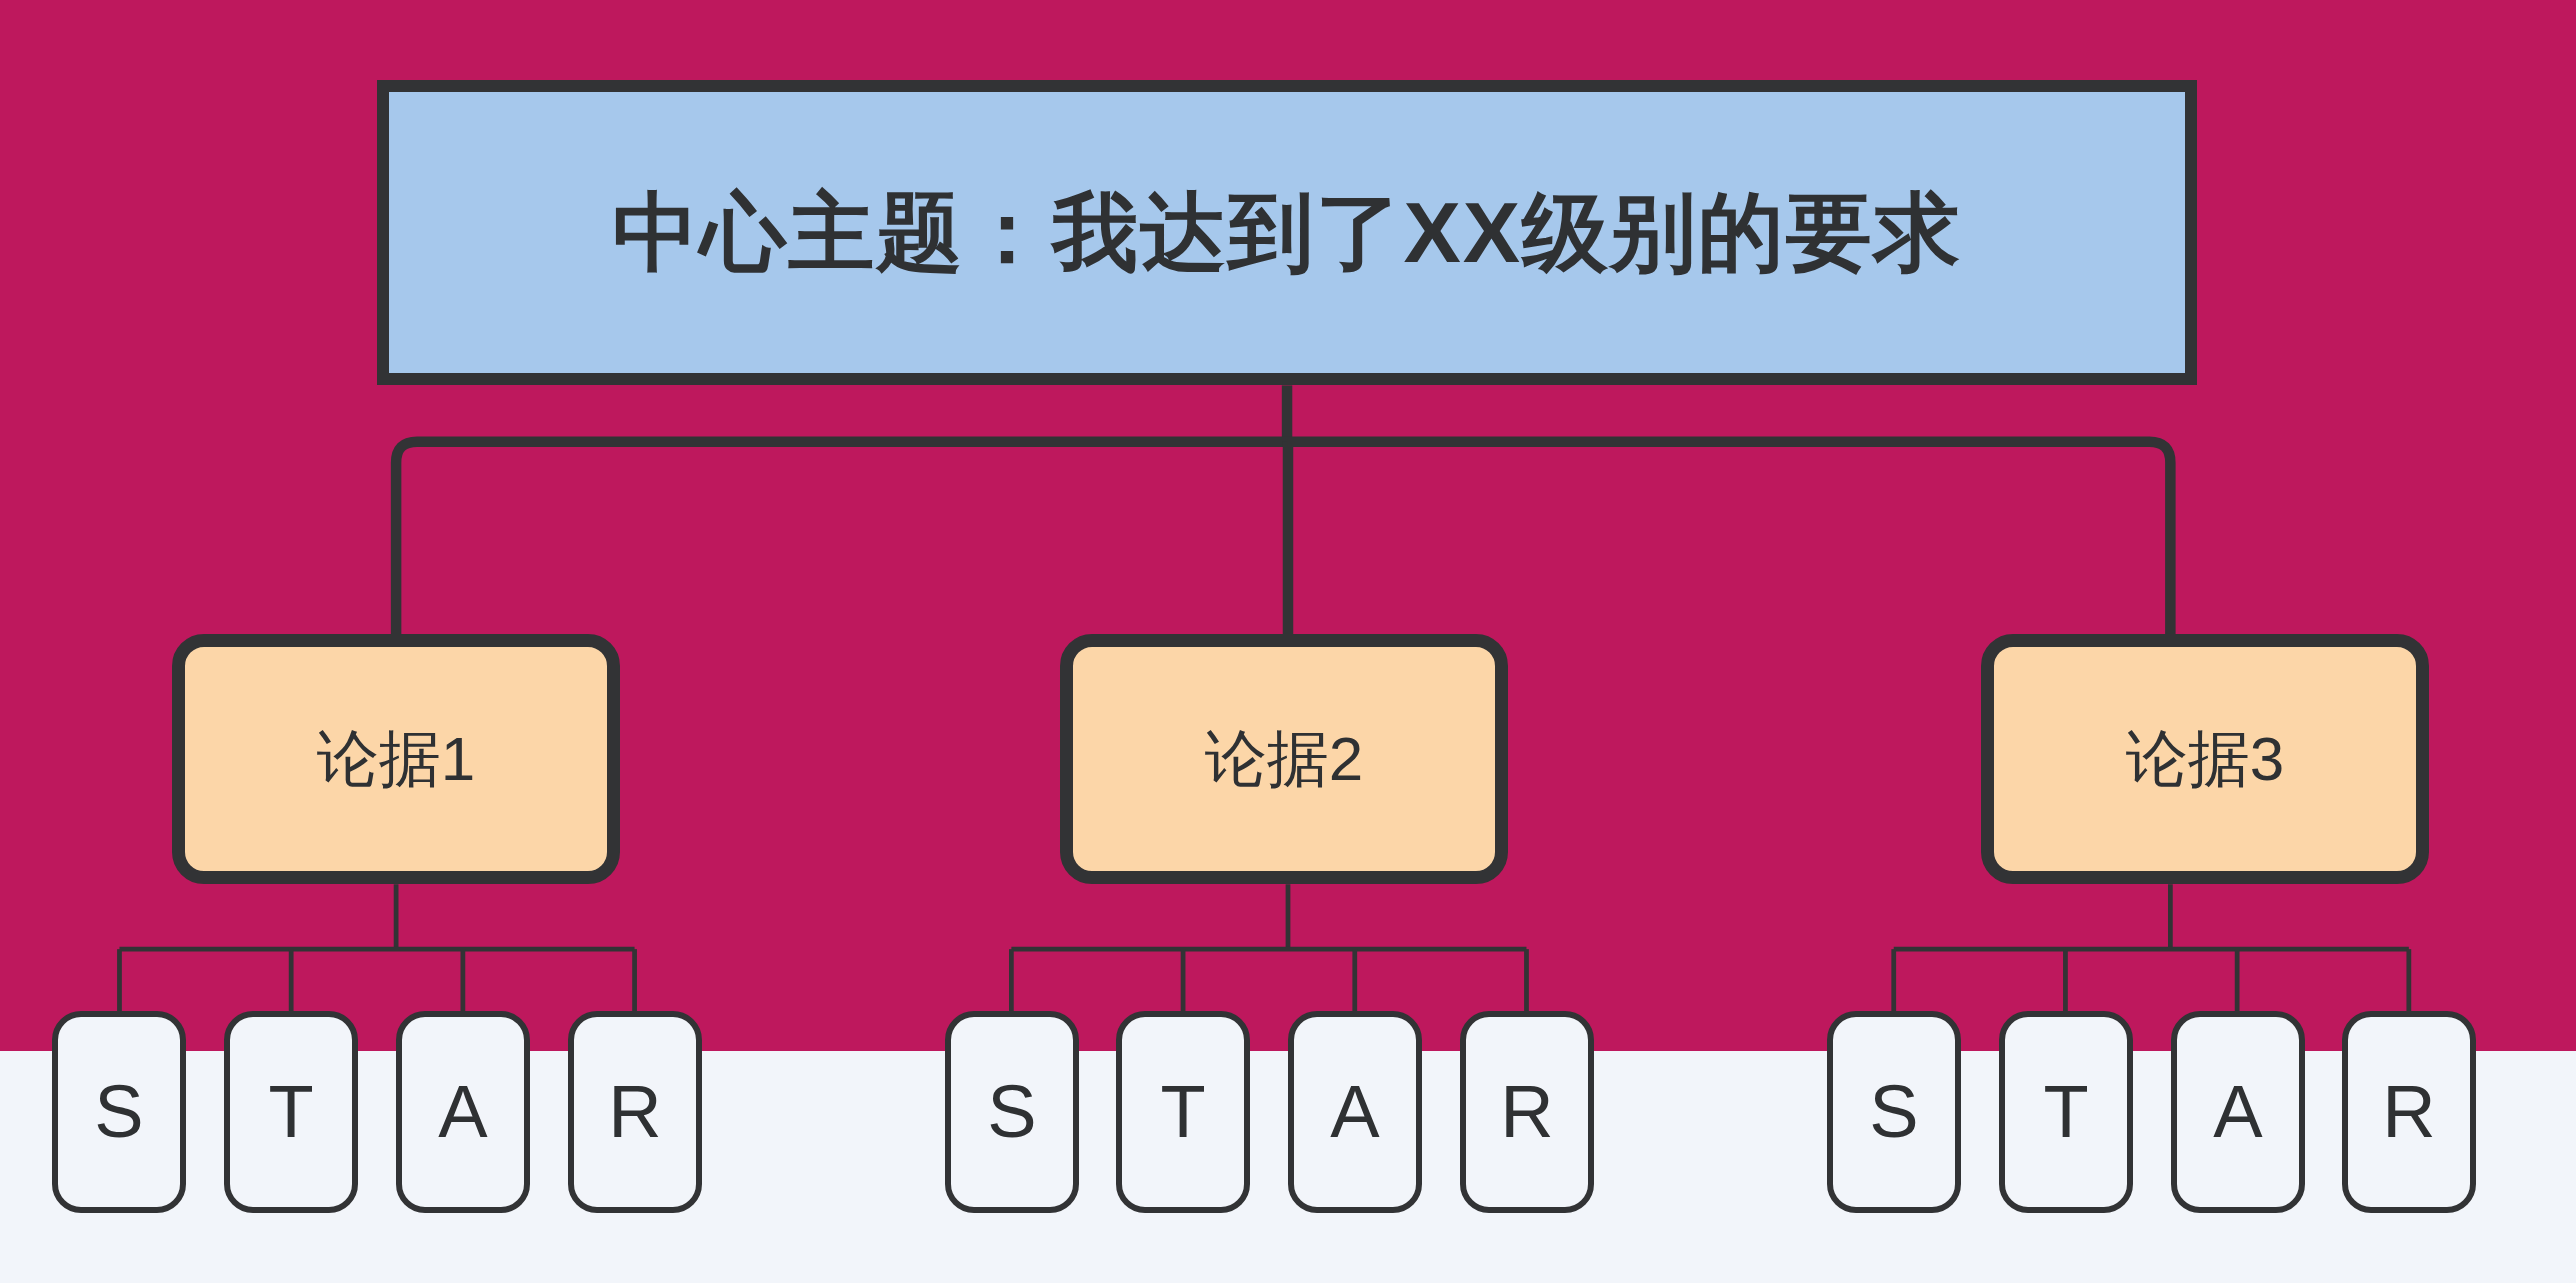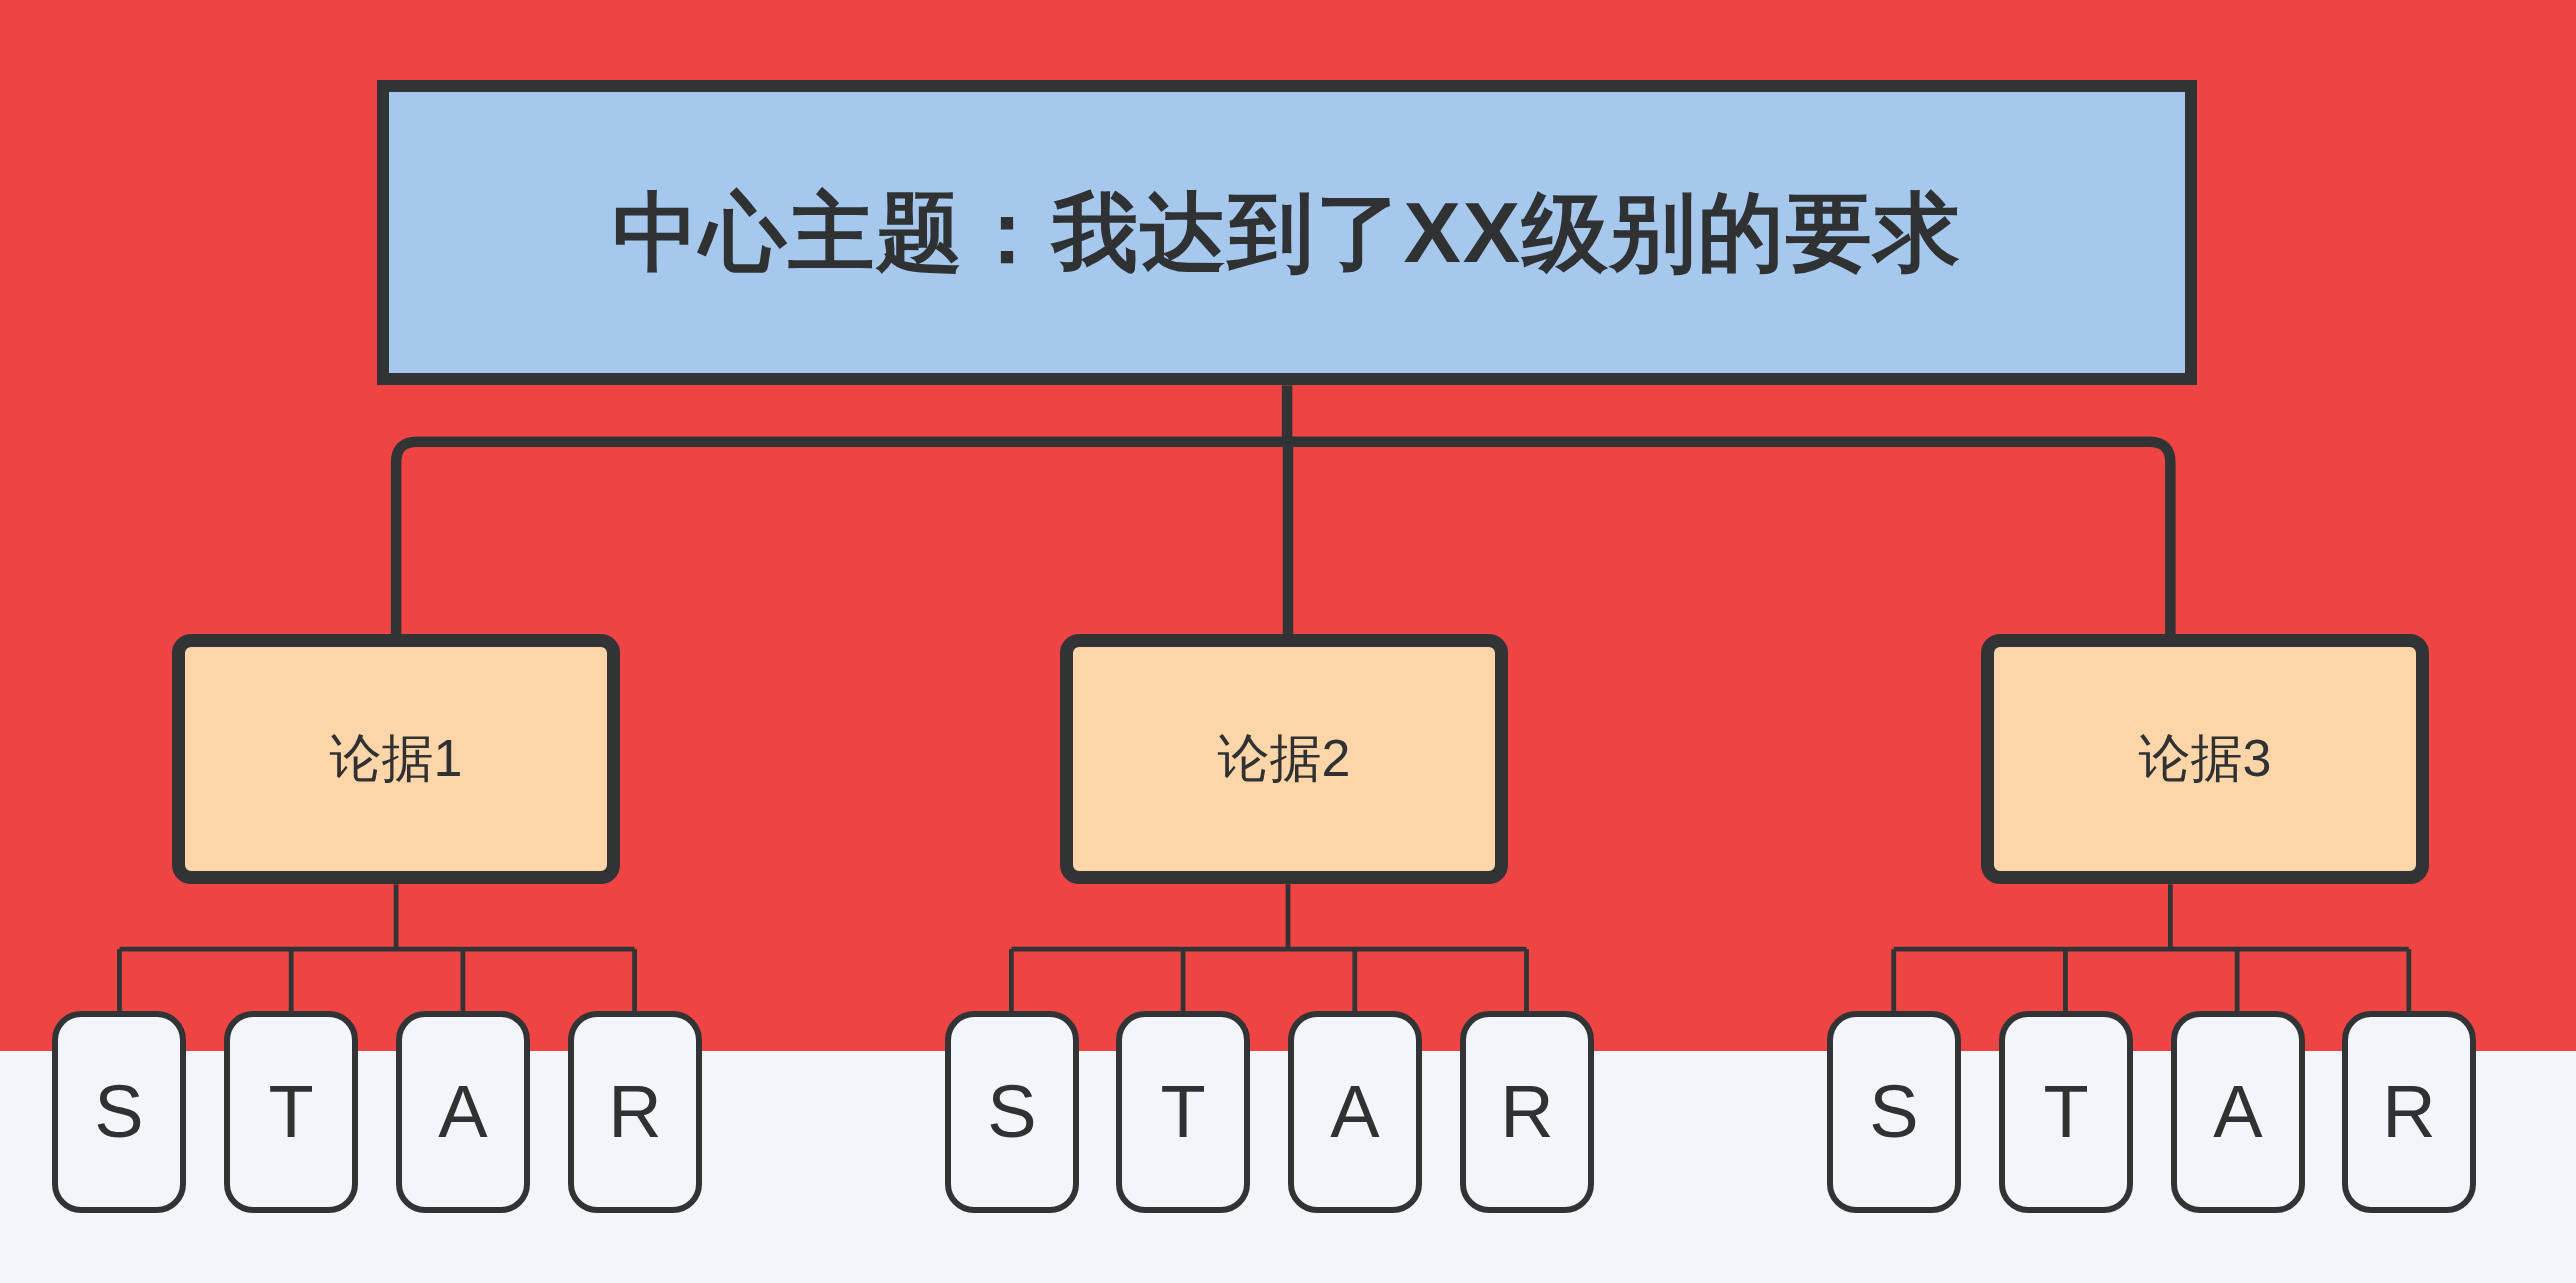--- a/index.html
+++ b/index.html
@@ -11,21 +11,21 @@
   body {
     width: 2576px;
     height: 1283px;
     overflow: hidden;
     font-family: "Liberation Sans", "DejaVu Sans", sans-serif;
   }
   #canvas {
     position: relative;
     width: 2576px;
     height: 1051px;
-    background: #ef4444;
+    background: #be185d;
   }
   #edges {
     position: absolute;
     left: 0;
     top: 0;
     width: 2576px;
     height: 1283px;
     pointer-events: none;
   }
   .node {
@@ -47,22 +47,22 @@
     border-radius: 0;
     font-size: 86px;
     font-weight: bold;
     letter-spacing: 1.9px;
   }
   .node-branch {
     width: 448px;
     height: 250px;
     background: #fcd6a8;
     border: 13.4px solid #323335;
-    border-radius: 19px;
-    font-size: 52px;
+    border-radius: 32px;
+    font-size: 62px;
     font-weight: normal;
   }
   .node-leaf {
     width: 134px;
     height: 202px;
     background: #f2f5fa;
     border: 6.7px solid #323335;
     border-radius: 29px;
     font-size: 74px;
     font-weight: normal;

